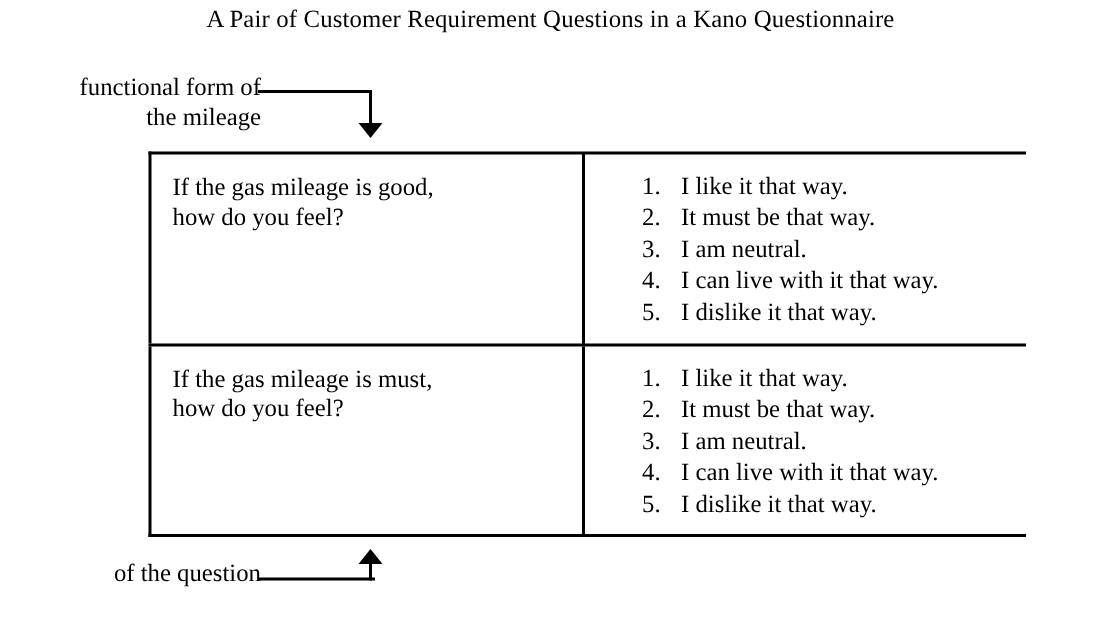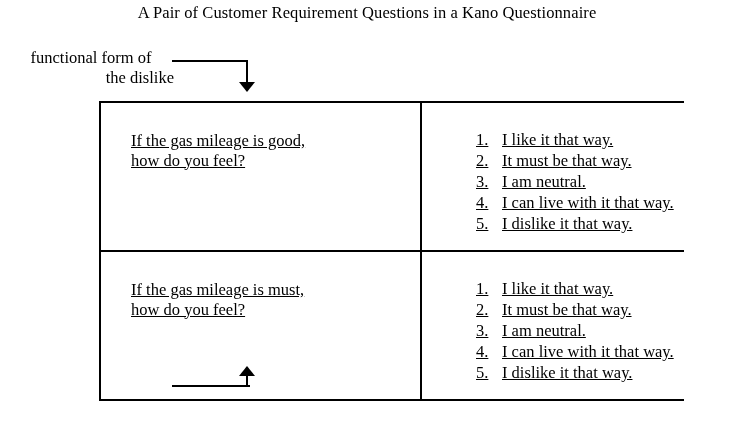--- a/index.html
+++ b/index.html
@@ -45,21 +45,21 @@
     top: 48px;
     text-align: right;
     width: 166px;
   }
   .label-dysfunctional {
     left: 4px;
     top: 372px;
     text-align: right;
     width: 170px;
   }
-  .side-label .l1 { display: block; text-align: center; }
+  .side-label .l1 { display: block; }
   .side-label .l2 { display: block; }
 
   
   .conn-h {
     position: absolute;
     background: #000000;
     height: 2px;
   }
   .conn-v {
     position: absolute;
@@ -100,23 +100,22 @@
     top: 101px;
     width: 613px;
     height: 257px;
     border: 2px solid #000000;
     box-sizing: border-box;
     border-collapse: collapse;
     table-layout: fixed;
   }
   .kano-table td {
     border: 0;
-    padding: 16px;
+    padding: 0;
     vertical-align: top;
-    text-decoration: underline;
   }
   .row-sep {
     border-top: 2px solid #000000 !important;
   }
   .col-question {
     width: 287px;
     border-right: 2px solid #000000 !important;
   }
   .col-answers {
     width: 322px;
@@ -153,27 +152,28 @@
 </style>
 </head>
 <body>
 
 <div id="page">
 
   <div class="title">A Pair of Customer Requirement Questions in a Kano Questionnaire</div>
 
   <div class="side-label label-functional">
     <span class="l1">functional form of</span>
-    <span class="l2">the dislike</span>
+    <span class="l2">the mileage</span>
   </div>
   <div class="conn-h" id="conn-top-h"></div>
   <div class="conn-v" id="conn-top-v"></div>
   <div class="arrow-down" id="conn-top-arrow"></div>
 
   <div class="side-label label-dysfunctional">
+    <span class="l2">of the question</span>
   </div>
   <div class="conn-h" id="conn-bot-h"></div>
   <div class="conn-v" id="conn-bot-v"></div>
   <div class="arrow-up" id="conn-bot-arrow"></div>
 
   <table class="kano-table">
     <tbody>
       <tr>
         <td class="col-question">
           <div class="question-text">If the gas mileage is good,

